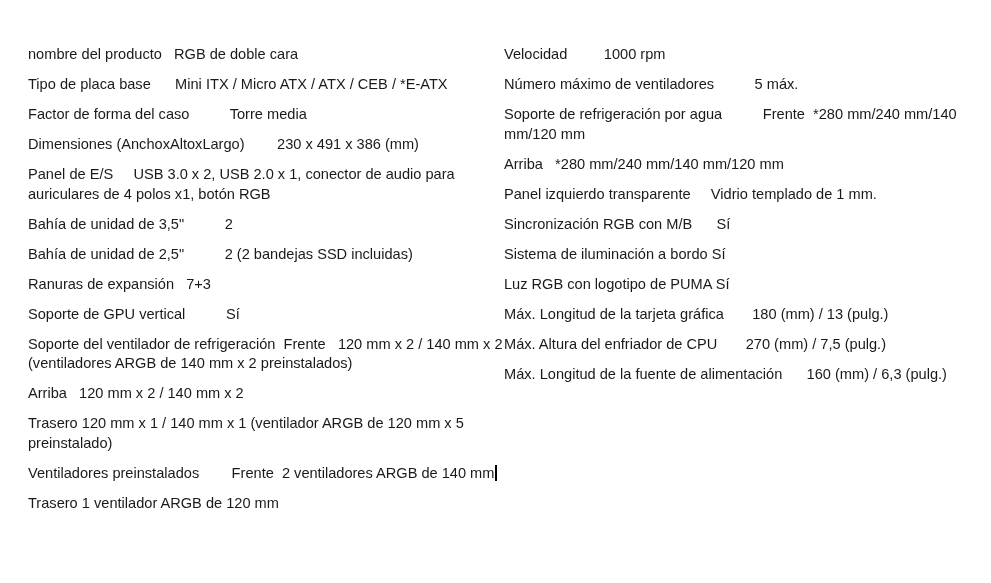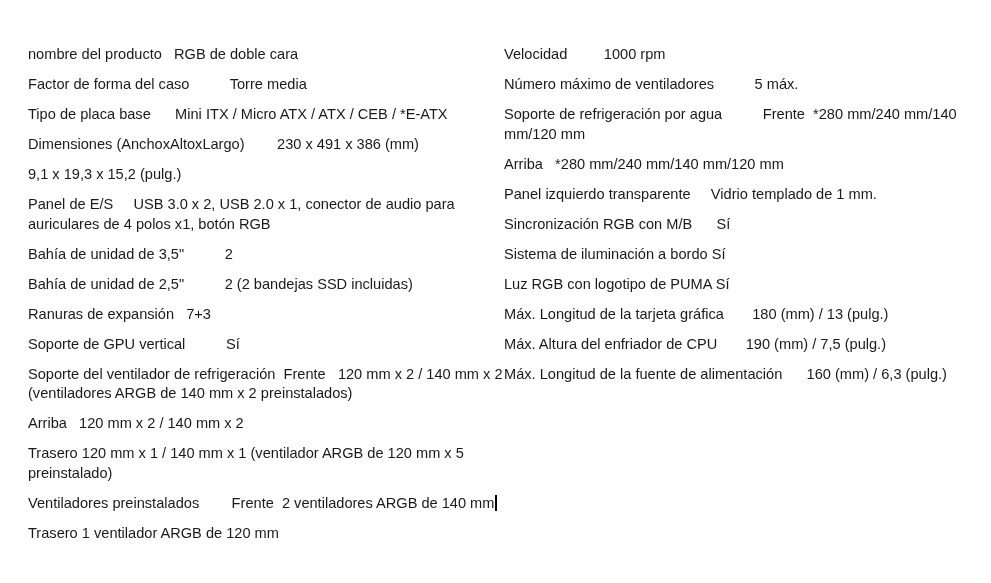--- a/index.html
+++ b/index.html
@@ -36,30 +36,27 @@
 </style>
 </head>
 <body>
 
 <div class="page">
   <div class="column" data-col="0">
       <div class="para">
         <div class="line">nombre del producto   RGB de doble cara</div>
       </div>
       <div class="para">
+        <div class="line">Tipo de placa base      Mini ITX / Micro ATX / ATX / CEB / *E-ATX</div>
+      </div>
+      <div class="para">
         <div class="line">Factor de forma del caso          Torre media</div>
       </div>
       <div class="para">
-        <div class="line">Tipo de placa base      Mini ITX / Micro ATX / ATX / CEB / *E-ATX</div>
-      </div>
-      <div class="para">
         <div class="line">Dimensiones (AnchoxAltoxLargo)        230 x 491 x 386 (mm)</div>
-      </div>
-      <div class="para">
-        <div class="line">9,1 x 19,3 x 15,2 (pulg.)</div>
       </div>
       <div class="para">
         <div class="line">Panel de E/S     USB 3.0 x 2, USB 2.0 x 1, conector de audio para</div>
         <div class="line">auriculares de 4 polos x1, botón RGB</div>
       </div>
       <div class="para">
         <div class="line">Bahía de unidad de 3,5"          2</div>
       </div>
       <div class="para">
         <div class="line">Bahía de unidad de 2,5"          2 (2 bandejas SSD incluidas)</div>
@@ -111,19 +108,19 @@
       <div class="para">
         <div class="line">Sistema de iluminación a bordo Sí</div>
       </div>
       <div class="para">
         <div class="line">Luz RGB con logotipo de PUMA Sí</div>
       </div>
       <div class="para">
         <div class="line">Máx. Longitud de la tarjeta gráfica       180 (mm) / 13 (pulg.)</div>
       </div>
       <div class="para">
-        <div class="line">Máx. Altura del enfriador de CPU       190 (mm) / 7,5 (pulg.)</div>
+        <div class="line">Máx. Altura del enfriador de CPU       270 (mm) / 7,5 (pulg.)</div>
       </div>
       <div class="para">
         <div class="line">Máx. Longitud de la fuente de alimentación      160 (mm) / 6,3 (pulg.)</div>
       </div>
     </div>
 </div>
 
 </body></html>

